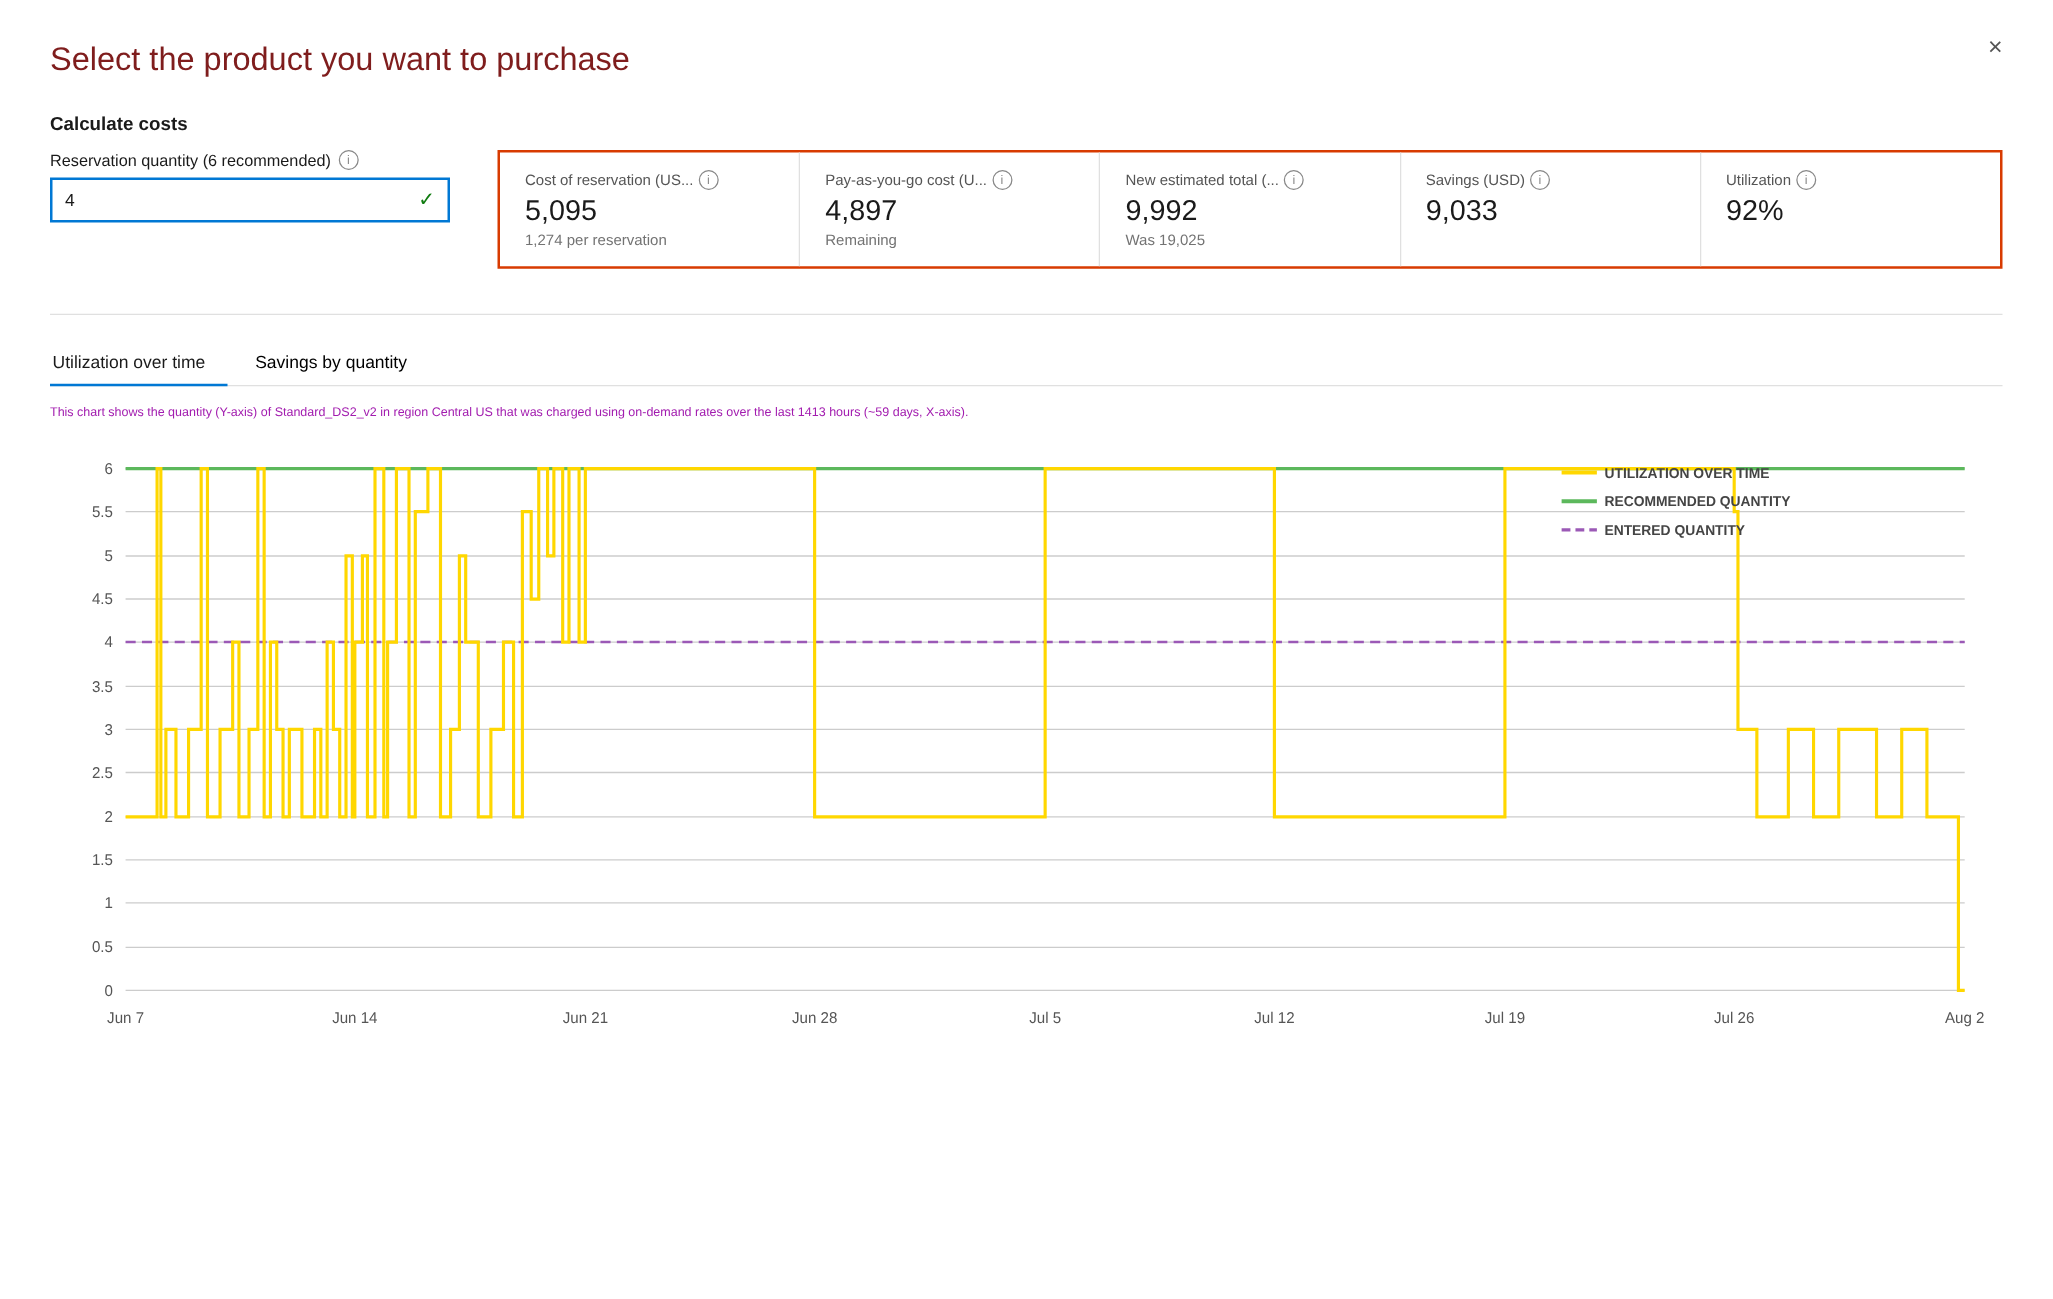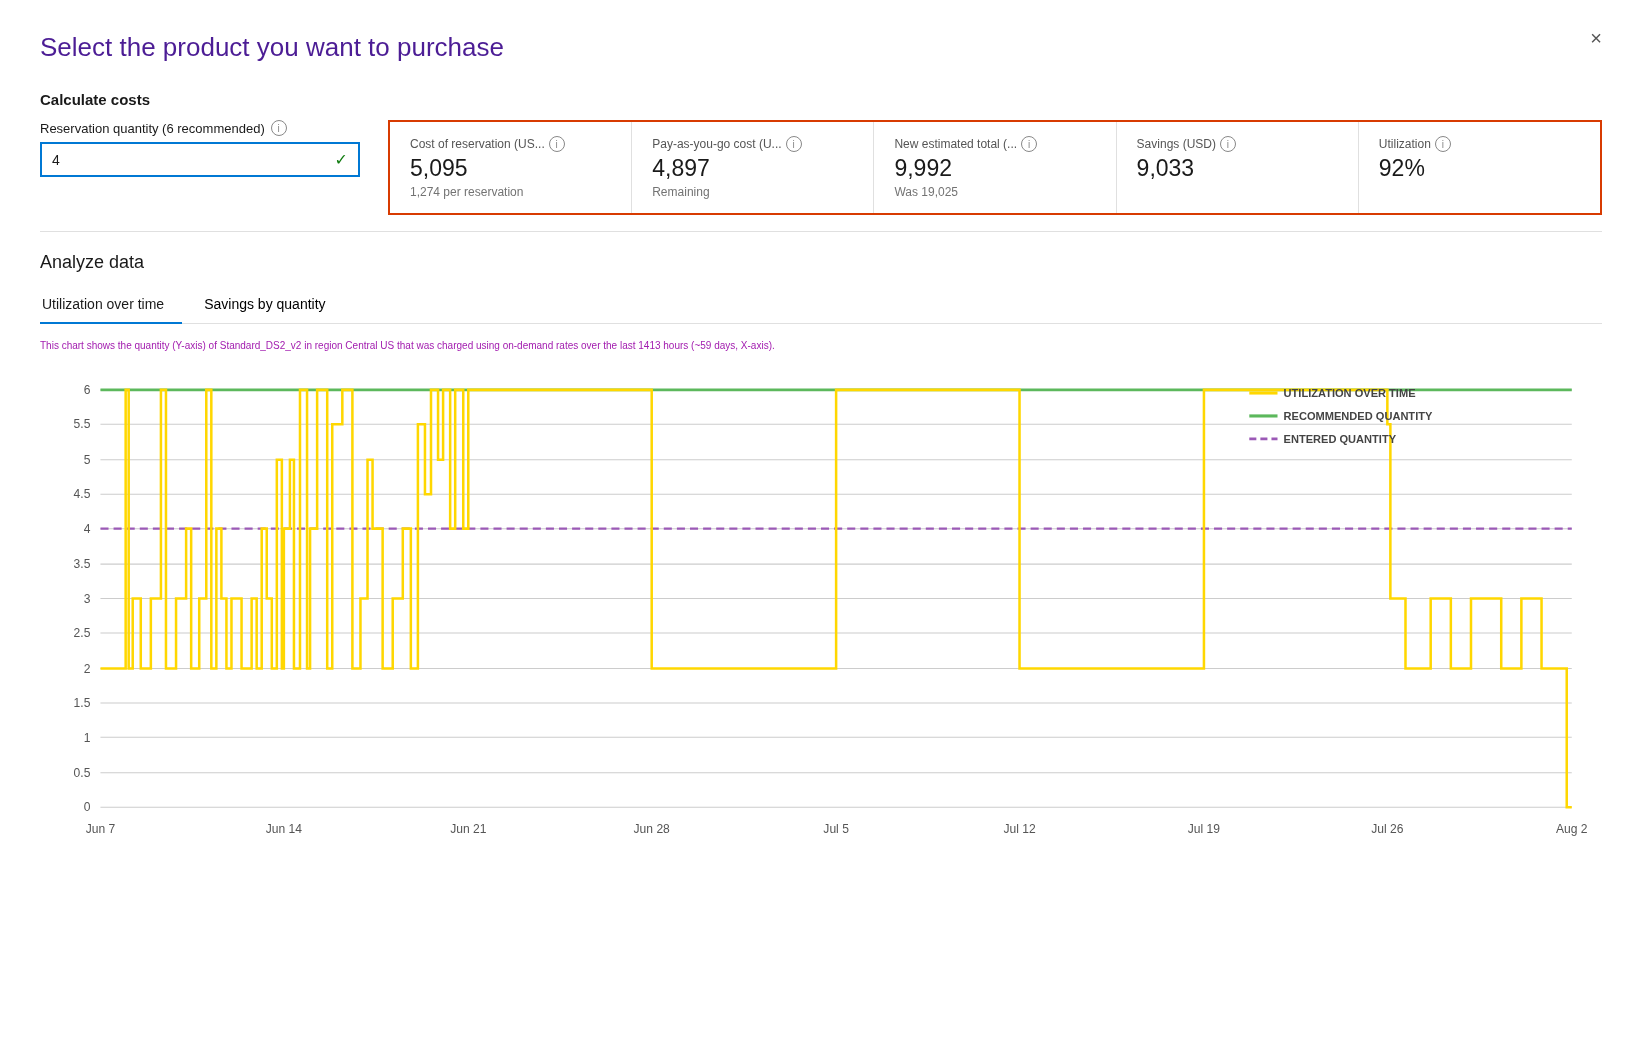--- a/index.html
+++ b/index.html
@@ -8,21 +8,21 @@
       background: #fff;
       color: #1a1a1a;
       width: 1642px;
       min-height: 1039px;
       position: relative;
       padding: 32px 40px 32px 40px;
     }
     .page-title {
       font-size: 26px;
       font-weight: 300;
-      color: #4c1d95;
+      color: #7f1d1d;
       margin-bottom: 28px;
     }
     .close-btn {
       position: absolute;
       top: 28px;
       right: 40px;
       font-size: 20px;
       cursor: pointer;
       color: #555;
       background: none;
@@ -30,22 +30,22 @@
       line-height: 1;
     }
     .section-title {
       font-size: 15px;
       font-weight: 600;
       margin-bottom: 12px;
     }
     .top-row {
       display: flex;
       align-items: flex-start;
-      gap: 8px;
-      margin-bottom: 16px;
+      gap: 18px;
+      margin-bottom: 36px;
     }
     .left-panel {
       min-width: 340px;
     }
     .quantity-label {
       font-size: 13px;
       color: #1a1a1a;
       margin-bottom: 6px;
       display: flex;
       align-items: center;
@@ -227,21 +227,20 @@
       <div class="metric-value">92%</div>
 
     </div>
       </div>
   </div>
 </div>
 
 <hr class="divider">
 
 <div>
-  <div class="analyze-title">Analyze data</div>
 
   <div class="tabs">
     <div class="tab active">Utilization over time</div>
     <div class="tab">Savings by quantity</div>
   </div>
 
   <div class="chart-description">This chart shows the quantity (Y-axis) of Standard_DS2_v2 in region Central US that was charged using on-demand rates over the last 1413 hours (~59 days, X-axis).</div>
 
   <div class="chart-area">
     <svg class="chart-svg" viewBox="0 0 1550 460" preserveAspectRatio="none">

